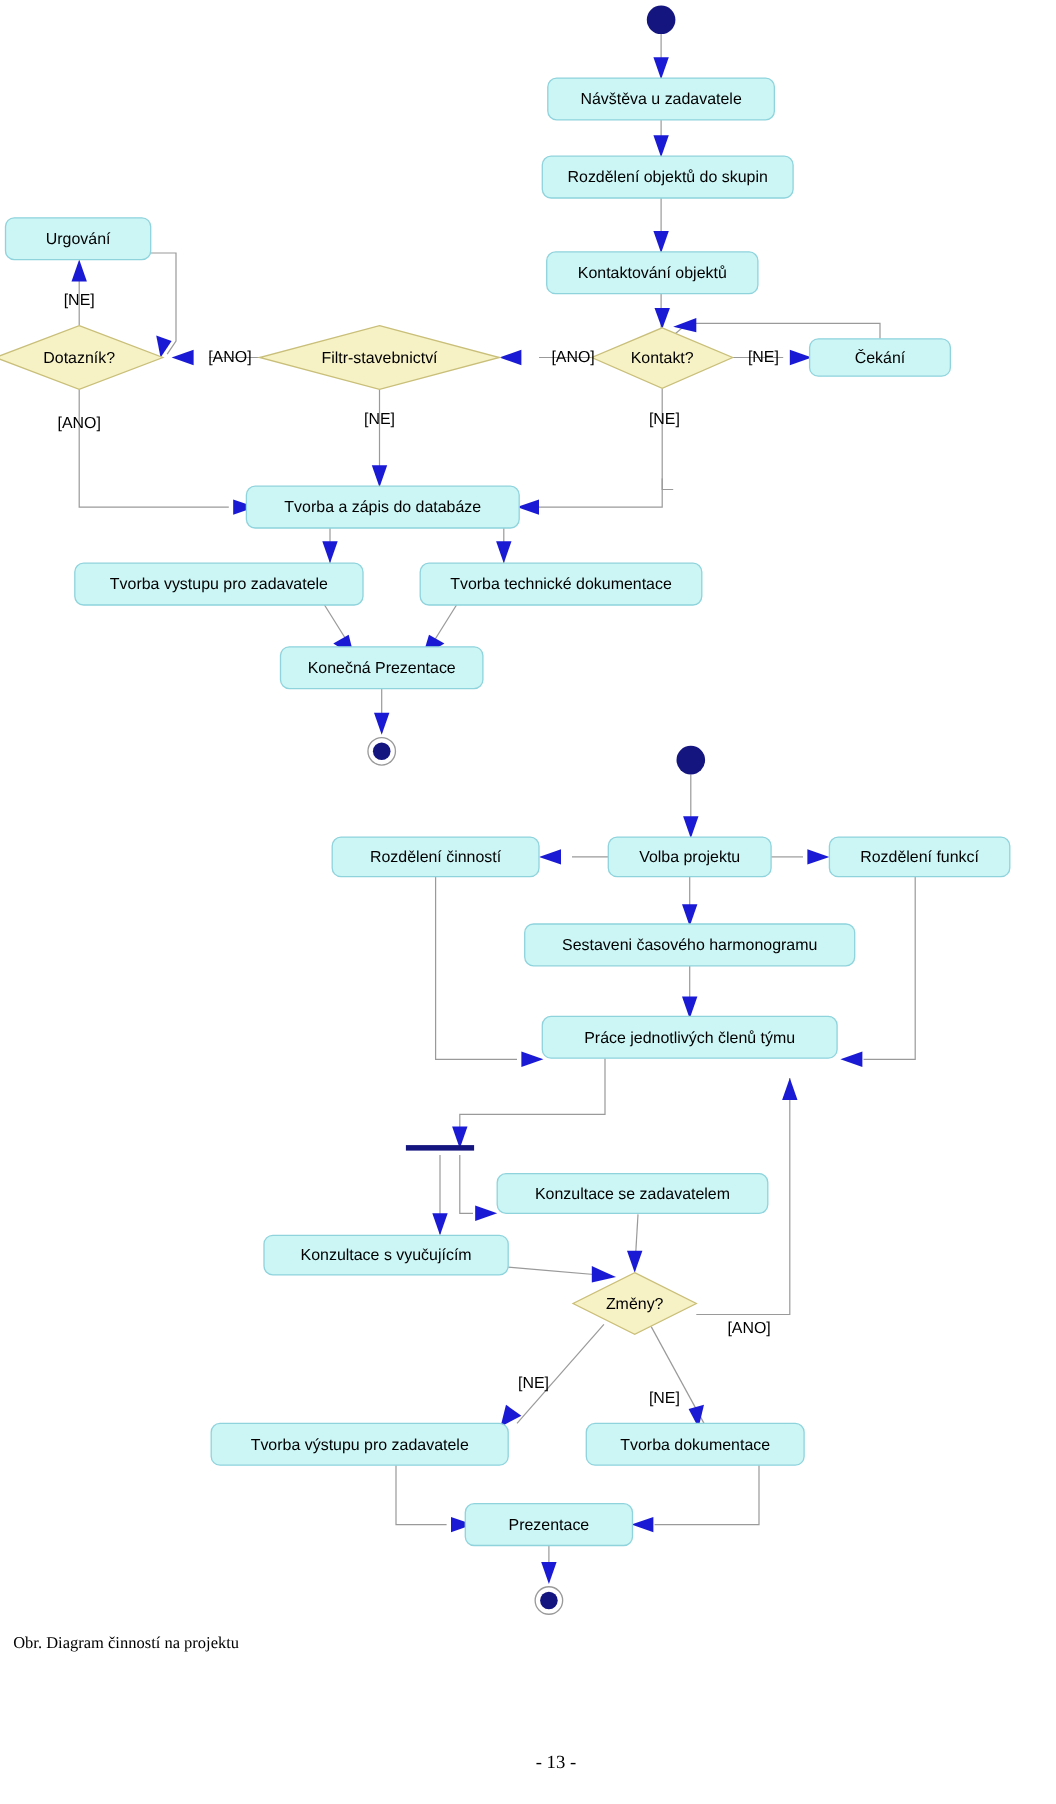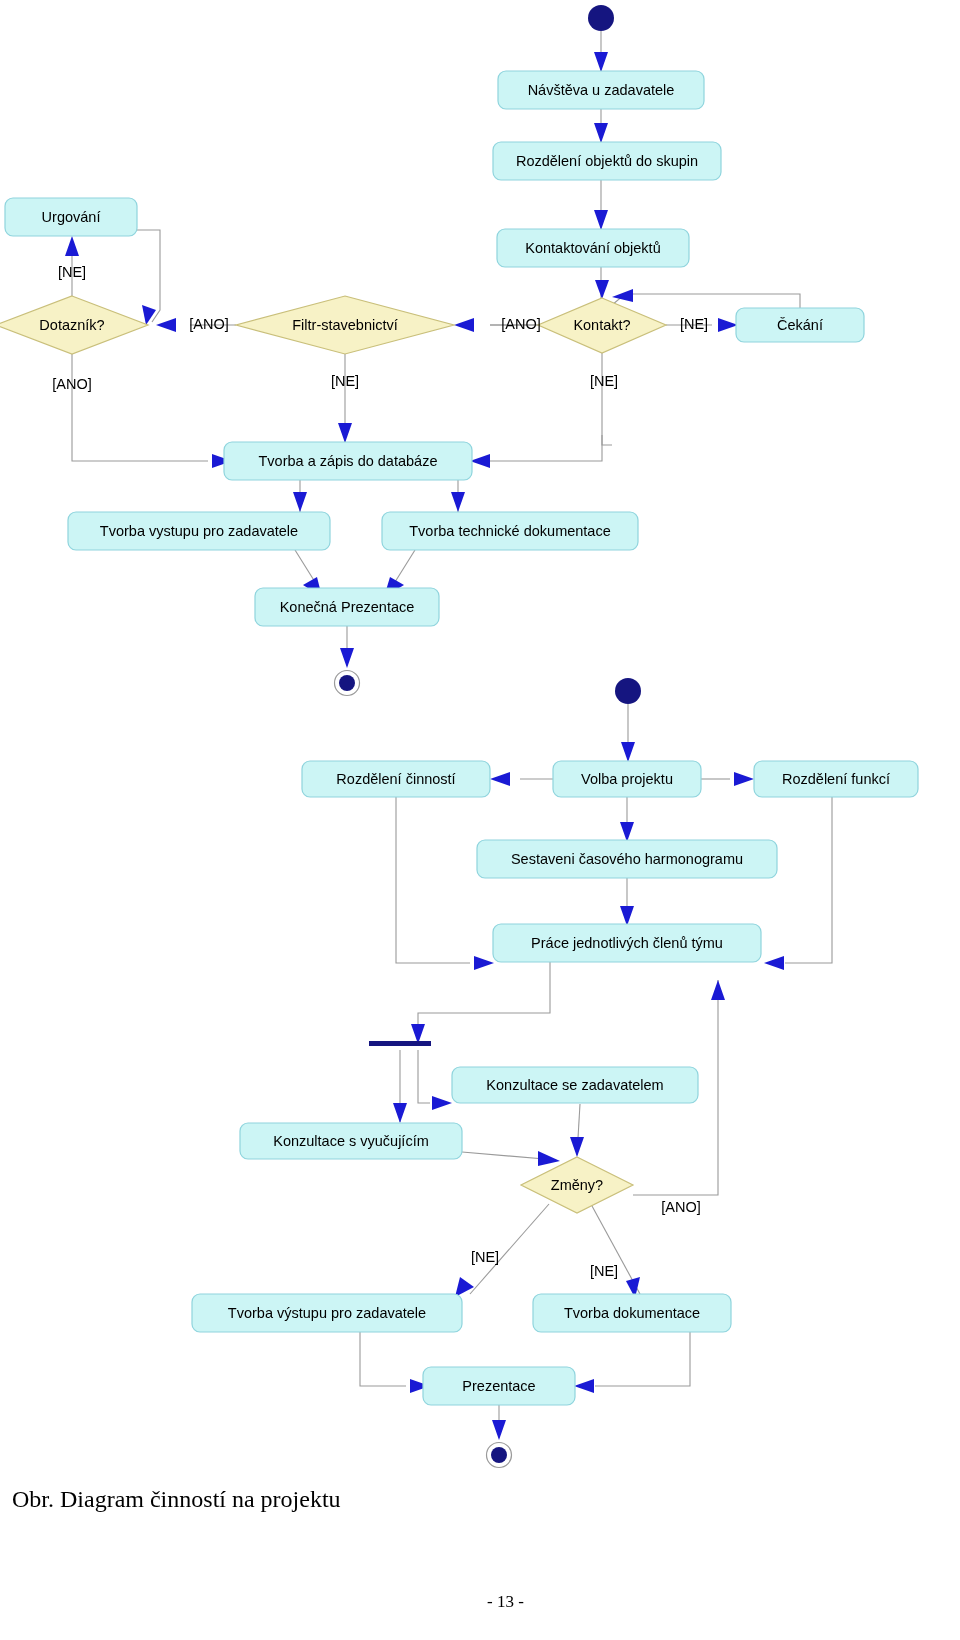--- a/index.html
+++ b/index.html
@@ -73,21 +73,21 @@
     fill: #151580;
     stroke: none;
   }
   .fork-bar {
     fill: #151580;
     stroke: none;
   }
   .caption-text {
     position: absolute;
     font-family: "Liberation Serif", serif;
-    font-size: 24px;
+    font-size: 15px;
     color: #000000;
     white-space: nowrap;
   }
   #figure-caption { left: 12px; top: 1486px; }
   #page-number { left: 487px; top: 1592px; font-size: 17px; }
 </style>
 </head>
 <body>
 
 <div id="diagram-root">

